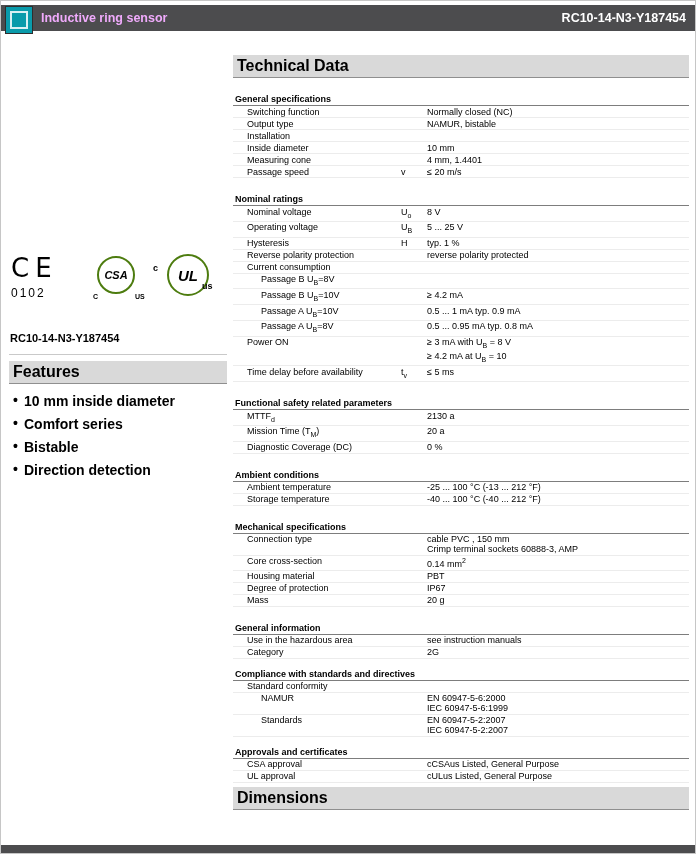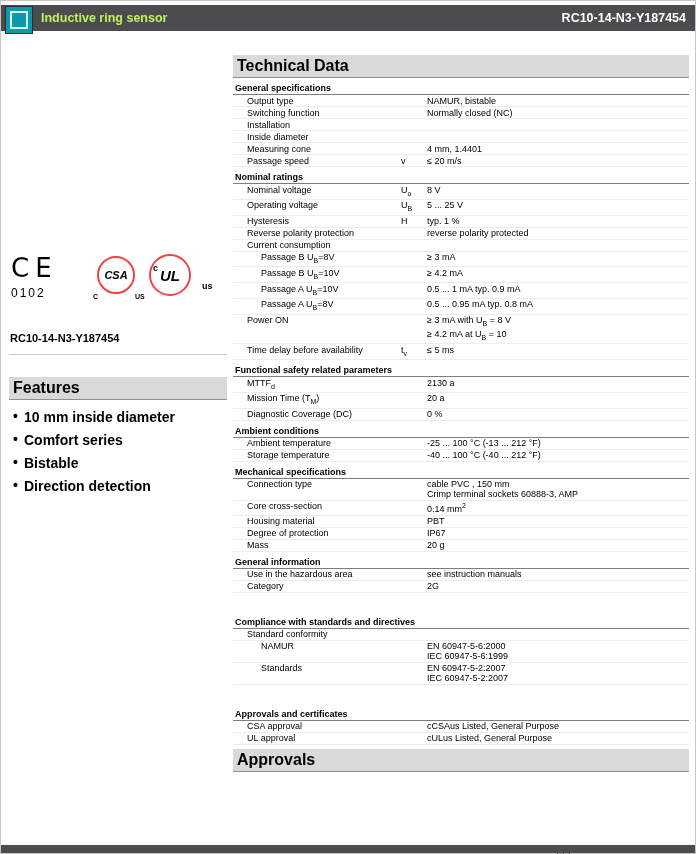--- a/index.html
+++ b/index.html
@@ -4,53 +4,53 @@
 <style>
   * { margin:0; padding:0; box-sizing:border-box; }
   html,body { width:696px; height:854px; background:#fff; }
   body { font-family:"Liberation Sans","DejaVu Sans",sans-serif; color:#000; position:relative; overflow:hidden; }
   .page { position:absolute; inset:0; border:1px solid #c6c6c6; background:#fff; }
 
   
   .topbar { position:absolute; top:4px; left:0; right:0; height:26px; background:#4c4c4e; }
   .brandsq { position:absolute; left:4px; top:1px; width:28px; height:28px; background:#0a9bab; border:1px solid #2e2e2e; }
   .brandsq::after { content:""; position:absolute; inset:4px; border:2px solid rgba(255,255,255,.85); }
-  .topbar .title { position:absolute; left:40px; top:6px; color:#bef264; font-weight:bold; font-size:12.5px; }
+  .topbar .title { position:absolute; left:40px; top:6px; color:#f0abfc; font-weight:bold; font-size:12.5px; }
   .topbar .pn { position:absolute; right:9px; top:6px; color:#fff; font-weight:bold; font-size:12.5px; }
 
   .cols { position:absolute; top:30px; left:8px; right:8px; bottom:10px; }
   .leftcol { position:absolute; left:0; top:0; width:218px; }
   .rightcol { position:absolute; left:224px; top:24px; width:456px; }
 
   
   .secbar { background:#d9d9d9; border-bottom:1px solid #8f8f8f; font-weight:bold; font-size:16px; padding:2px 5px 2px 4px; }
 
   
   .logos { margin-top:222px; height:70px; position:relative; }
   .ce { position:absolute; left:2px; top:0; }
   .ce-letters { font-size:26px; line-height:30px; letter-spacing:6px; font-family:"DejaVu Sans",sans-serif; }
   .ce-num { font-size:12px; letter-spacing:2px; margin-top:3px; }
-  .logo-circle { border:2px solid #ef4444; border-radius:50%; display:flex; align-items:center; justify-content:center; font-weight:bold; background:#fff; }
+  .logo-circle { border:2px solid #4d7c0f; border-radius:50%; display:flex; align-items:center; justify-content:center; font-weight:bold; background:#fff; }
   .csa { position:absolute; left:88px; top:3px; width:38px; height:38px; font-size:11px; font-style:italic; }
   .csa-c { position:absolute; left:84px; top:40px; font-size:7px; font-weight:bold; }
   .csa-us { position:absolute; left:126px; top:40px; font-size:7px; font-weight:bold; }
-  .ul { position:absolute; left:140px; top:1px; width:42px; height:42px; font-size:15px; font-style:italic; }
+  .ul { position:absolute; left:158px; top:1px; width:42px; height:42px; font-size:15px; font-style:italic; }
   .ul-c { position:absolute; left:144px; top:10px; font-size:9px; font-weight:bold; }
   .ul-us { position:absolute; left:193px; top:28px; font-size:9px; font-weight:bold; }
 
   .model { font-weight:bold; font-size:11px; padding:7px 1px 10px 1px; border-bottom:1px solid #c9c9c9; margin-top:2px; }
-  .secbar.features { margin-top:22px; }
+  .secbar.features { margin-top:6px; }
   ul.features { list-style:none; padding:9px 2px 0 2px; }
   ul.features li { font-size:14px; font-weight:bold; margin-bottom:7px; padding-left:13px; position:relative; }
   ul.features li::before { content:"\2022"; position:absolute; left:2px; top:-1px; }
 
   
   .techtable { margin-top:2px; font-size:9px; line-height:10px; }
-  .tsec { font-weight:bold; border-bottom:1px solid #7d7d7d; padding:1px 0 1px 2px; margin-top:4px; }
-  .tsec.gap { margin-top:23px; }
+  .tsec { font-weight:bold; border-bottom:1px solid #7d7d7d; padding:1px 0 1px 2px; margin-top:15px; }
+  .tsec.gap { margin-top:9px; }
   .trow { display:grid; grid-template-columns:168px 26px 1fr; border-bottom:1px solid #ececec; padding:0.5px 0; }
   .trow .tlab { padding-left:14px; }
   .trow.ind2 .tlab { padding-left:28px; }
   .trow .tsym { }
   sub,sup { font-size:7px; }
 
   
   .secbar.dims { margin-top:4px; }
   .drawing { margin:72px auto 0 auto; width:340px; }
   svg text { fill:#000; stroke:none; }
@@ -97,37 +97,38 @@
           <li>Bistable</li>
           <li>Direction detection</li>
         </ul>
     </div>
 
     <div class="rightcol">
       <div class="secbar">Technical Data</div>
       <div class="techtable">
           <div class="tsec">General specifications</div>
           <div class="trow ind1">
+            <div class="tlab">Switching function</div>
+            <div class="tsym"></div>
+            <div class="tval">Normally closed (NC)</div>
+          </div>
+          <div class="trow ind1">
             <div class="tlab">Output type</div>
             <div class="tsym"></div>
             <div class="tval">NAMUR, bistable</div>
           </div>
           <div class="trow ind1">
-            <div class="tlab">Switching function</div>
-            <div class="tsym"></div>
-            <div class="tval">Normally closed (NC)</div>
-          </div>
-          <div class="trow ind1">
             <div class="tlab">Installation</div>
             <div class="tsym"></div>
             <div class="tval"></div>
           </div>
           <div class="trow ind1">
             <div class="tlab">Inside diameter</div>
             <div class="tsym"></div>
+            <div class="tval">10 mm</div>
           </div>
           <div class="trow ind1">
             <div class="tlab">Measuring cone</div>
             <div class="tsym"></div>
             <div class="tval">4 mm, 1.4401</div>
           </div>
           <div class="trow ind1">
             <div class="tlab">Passage speed</div>
             <div class="tsym">v</div>
             <div class="tval">≤ 20 m/s</div>
@@ -154,21 +155,20 @@
             <div class="tval">reverse polarity protected</div>
           </div>
           <div class="trow ind1">
             <div class="tlab">Current consumption</div>
             <div class="tsym"></div>
             <div class="tval"></div>
           </div>
           <div class="trow ind2">
             <div class="tlab">Passage B U<sub>B</sub>=8V</div>
             <div class="tsym"></div>
-            <div class="tval">≥ 3 mA</div>
           </div>
           <div class="trow ind2">
             <div class="tlab">Passage B U<sub>B</sub>=10V</div>
             <div class="tsym"></div>
             <div class="tval">≥ 4.2 mA</div>
           </div>
           <div class="trow ind2">
             <div class="tlab">Passage A U<sub>B</sub>=10V</div>
             <div class="tsym"></div>
             <div class="tval">0.5 ... 1 mA typ. 0.9 mA</div>
@@ -274,21 +274,21 @@
             <div class="tsym"></div>
             <div class="tval">cCSAus Listed, General Purpose</div>
           </div>
           <div class="trow ind1">
             <div class="tlab">UL approval</div>
             <div class="tsym"></div>
             <div class="tval">cULus Listed, General Purpose</div>
           </div>
         </div>
 
-      <div class="secbar dims">Approvals</div>
+      <div class="secbar dims">Dimensions</div>
 
       <div class="drawing">
         <svg width="340" height="160" viewBox="0 0 340 160">
           <defs>
             <marker id="mE" markerWidth="8" markerHeight="6" refX="6.5" refY="2.5" orient="auto">
               <path d="M0,0L6.5,2.5L0,5Z" fill="#444"></path>
             </marker>
             <marker id="mS" markerWidth="8" markerHeight="6" refX="0.5" refY="2.5" orient="auto-start-reverse">
               <path d="M0,0L6.5,2.5L0,5Z" fill="#444"></path>
             </marker>

